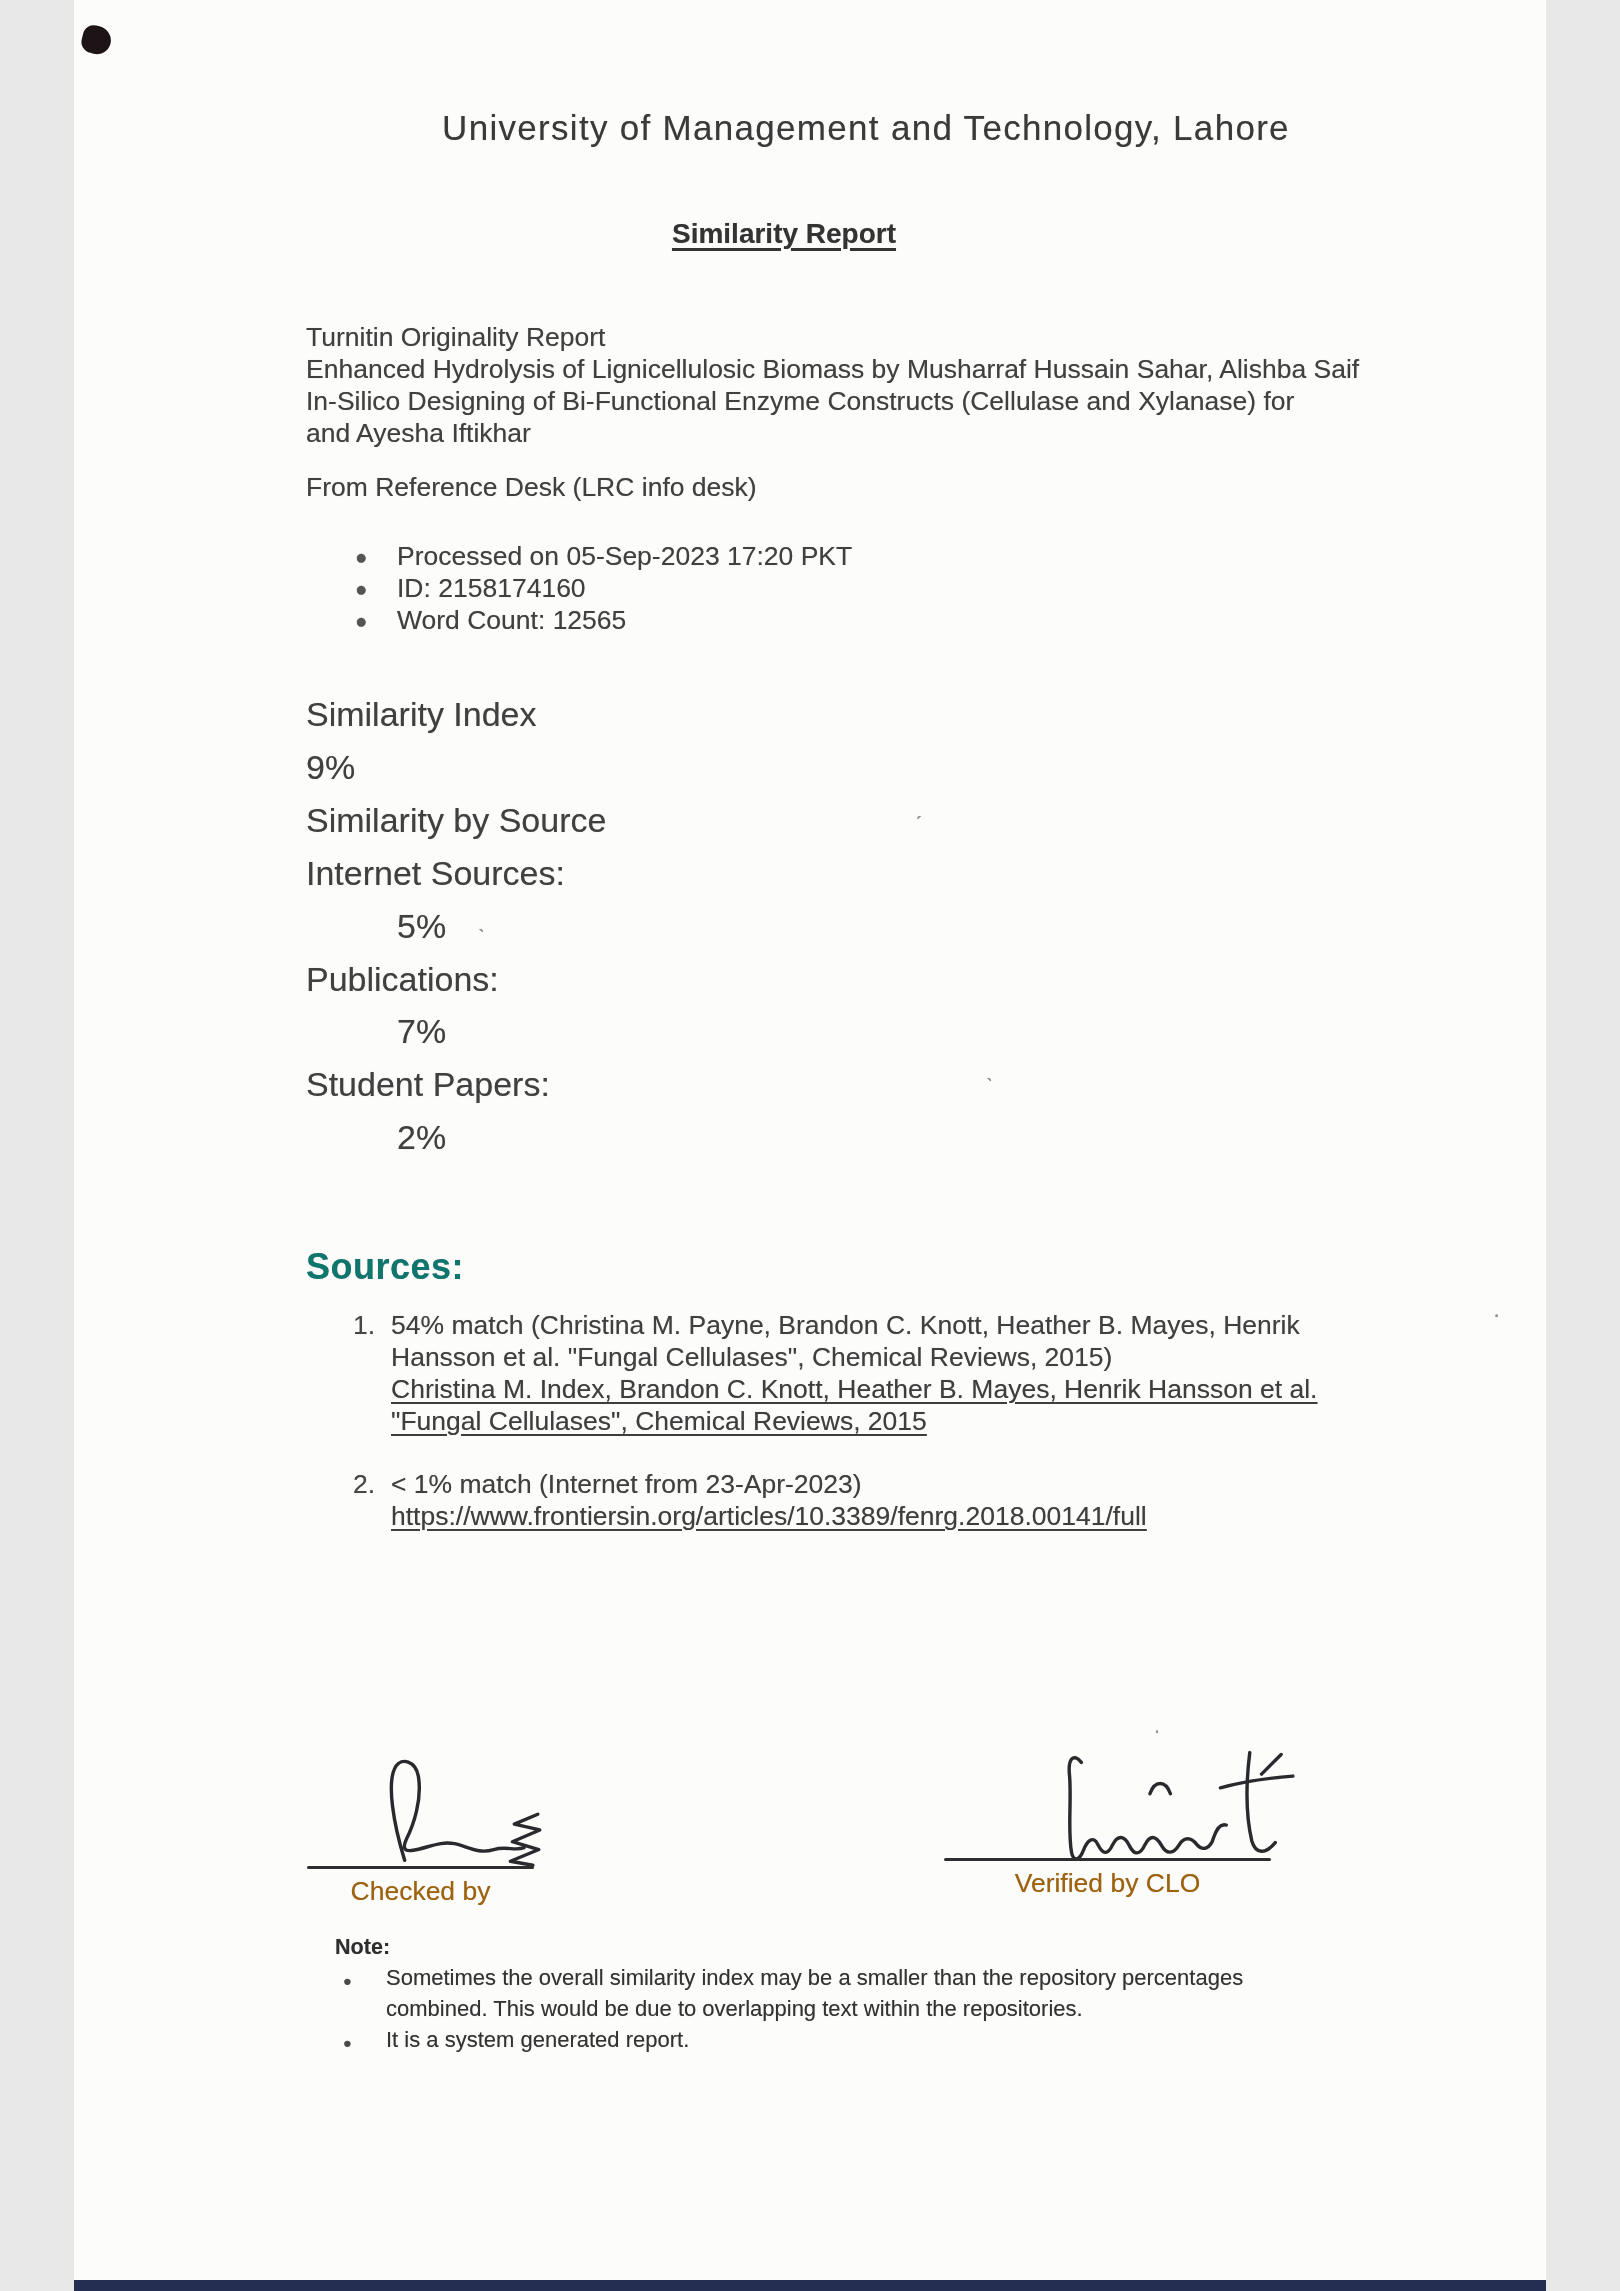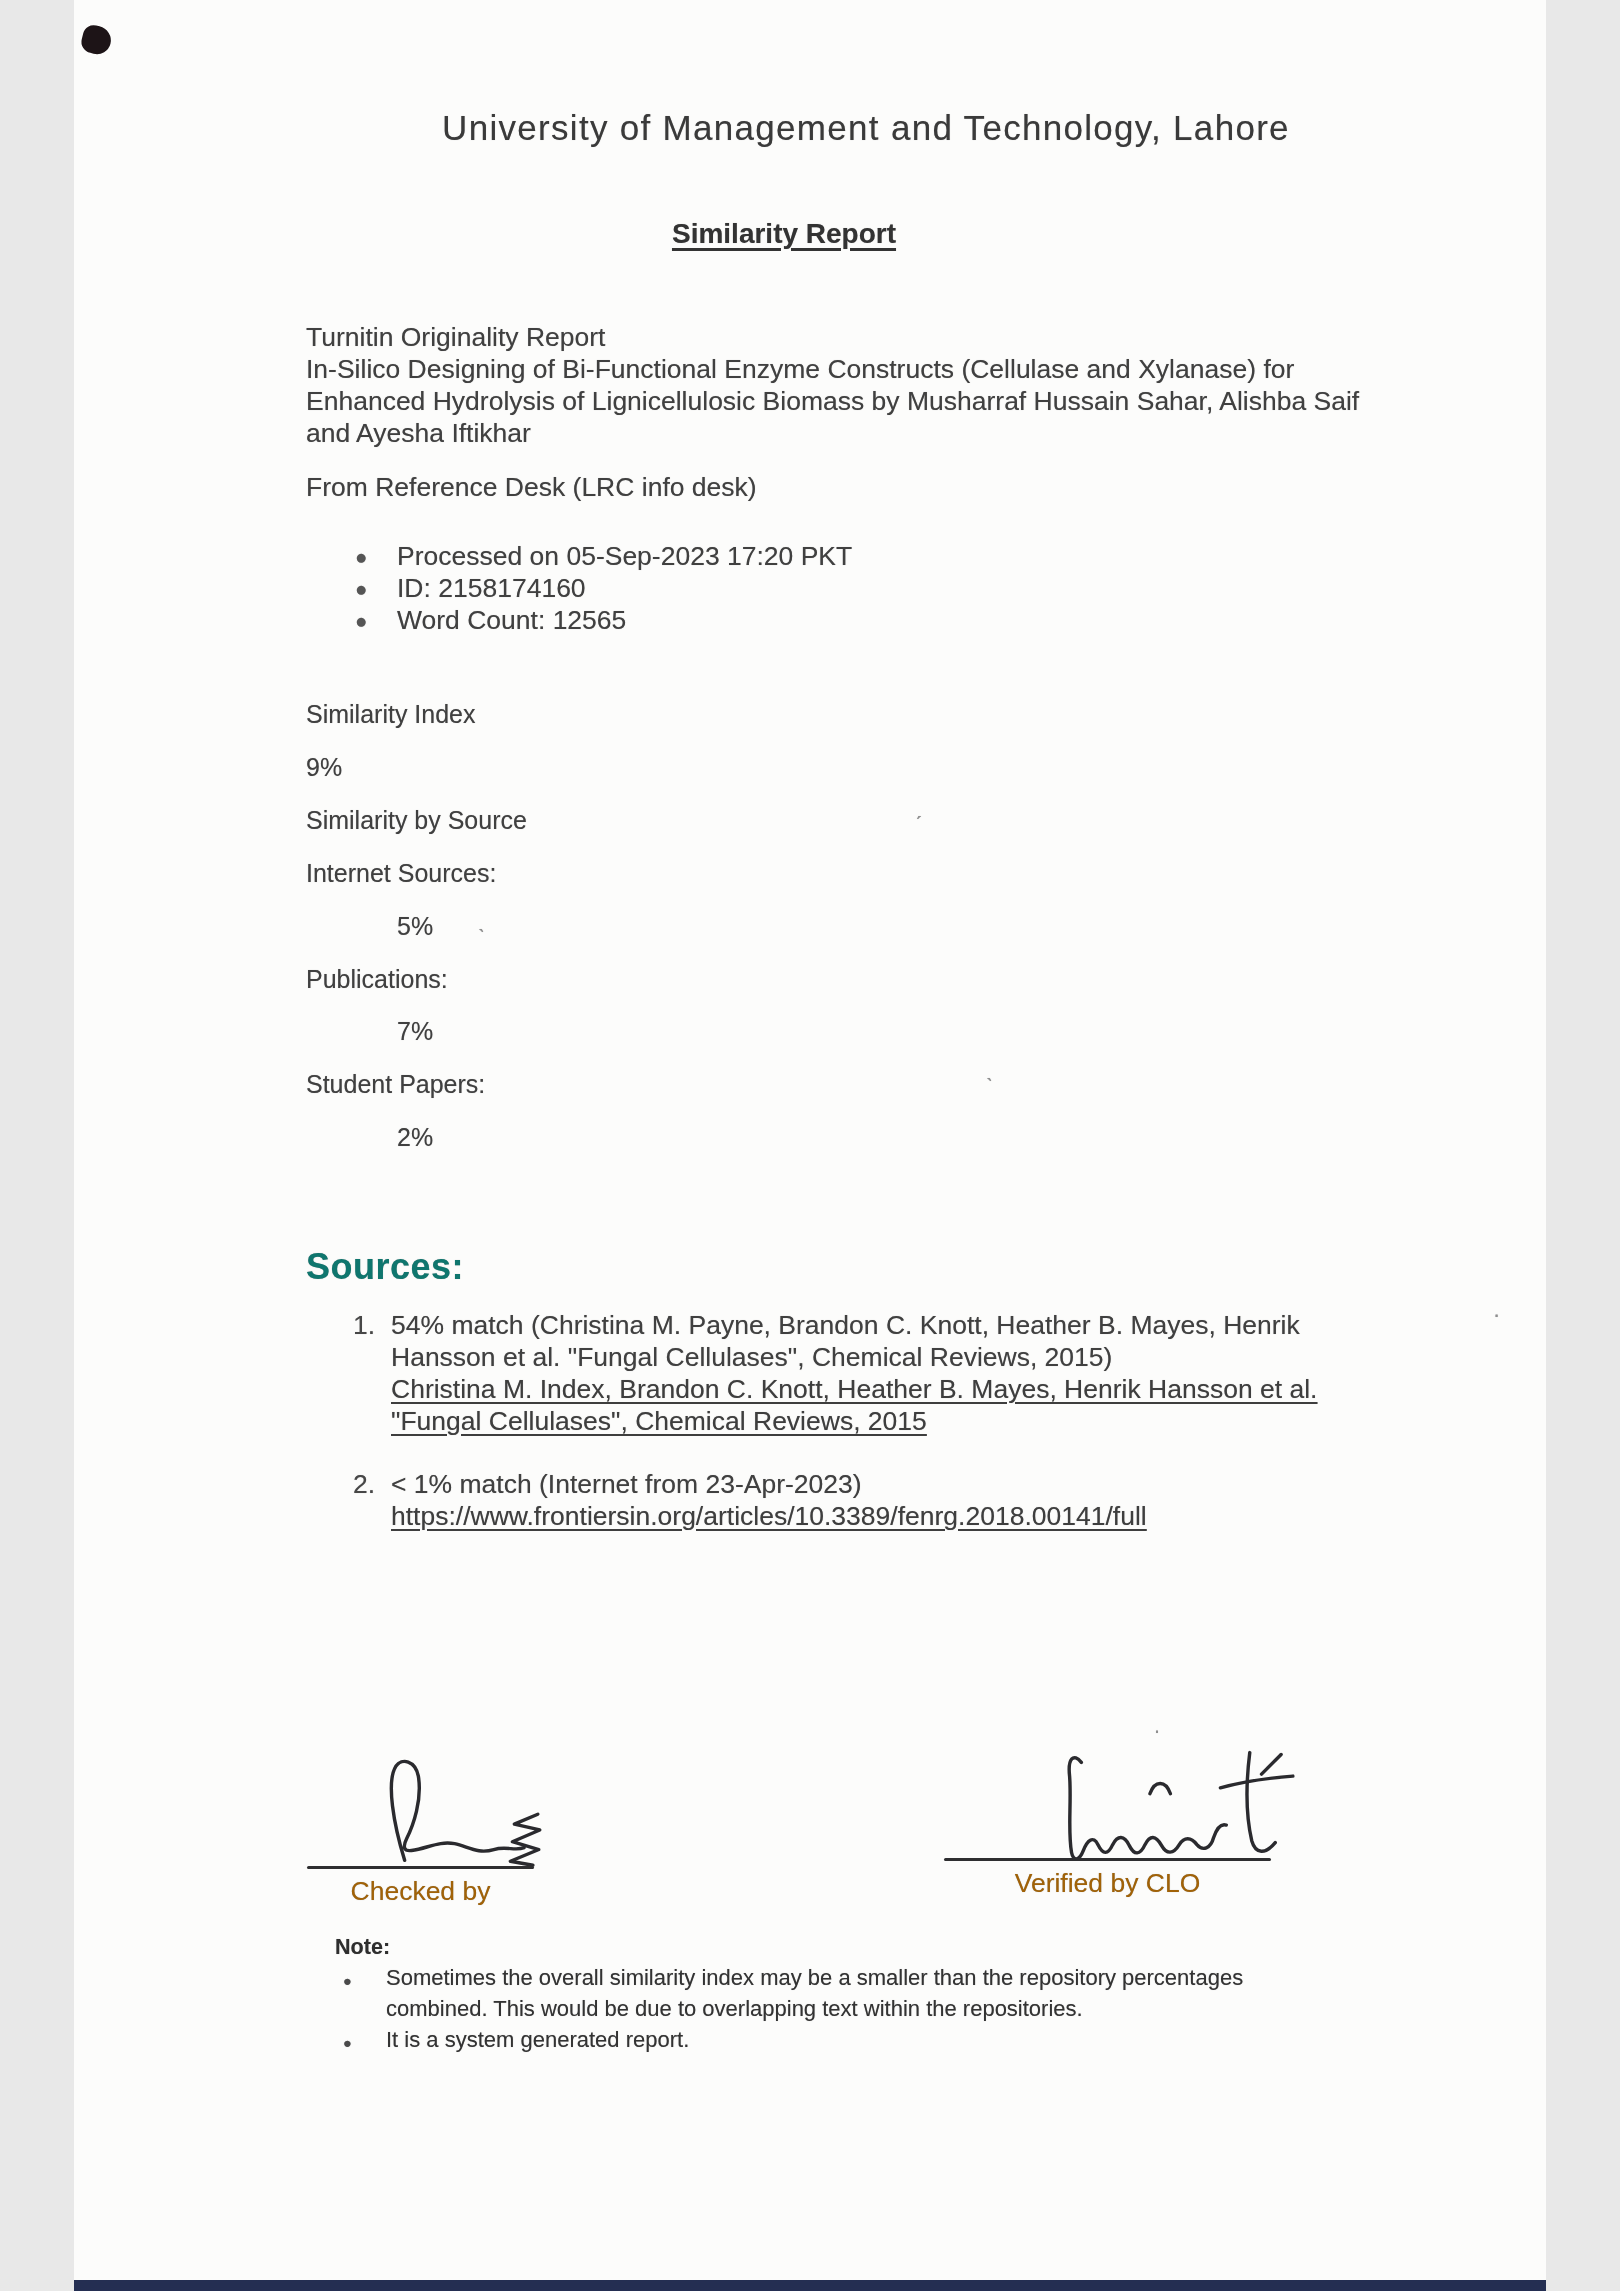--- a/index.html
+++ b/index.html
@@ -18,21 +18,21 @@
     position:absolute; top:218px; left:710px; transform:translateX(-50%);
     font-size:28px; font-weight:700; color:#333; white-space:nowrap;
     text-decoration:underline; text-underline-offset:4.9px; text-decoration-thickness:2.5px;
   }
   .intro { position:absolute; left:232px; top:321px; font-size:26.5px; line-height:32px; }
   .from-line { position:absolute; left:232px; top:472px; font-size:26.5px; }
   .meta-list { position:absolute; left:281px; top:540px; list-style:none; margin:0; padding:0;
     font-size:26.5px; line-height:32px; }
   .meta-list li { position:relative; padding-left:42px; }
   .bullet-dot { position:absolute; left:0; top:1px; font-size:20.6px; color:#555; }
-  .sim-row { position:absolute; left:232px; font-size:25px; line-height:32px; white-space:nowrap; }
+  .sim-row { position:absolute; left:232px; font-size:34px; line-height:32px; white-space:nowrap; }
   .sim-val { left:323px; }
   .sources-heading { position:absolute; left:232px; top:1246px; font-size:36px; font-weight:700;
     color:#0f766e; letter-spacing:0.5px; }
   .src-num { position:absolute; left:279px; font-size:26.5px; line-height:32px; color:#474747; }
   .src-body { position:absolute; left:317px; font-size:26.5px; line-height:32px; }
   .src-line { white-space:nowrap; }
   .src-link { display:block; width:fit-content; white-space:nowrap; color:#3e3e3e;
     text-decoration:underline; text-underline-offset:3.9px; text-decoration-thickness:2px; }
   .sig-line { position:absolute; height:2.9px; background:#2e2e30; border-radius:2px; }
   .sig-label { position:absolute; font-size:26.5px; text-align:center; color:#a16207; }
@@ -52,22 +52,22 @@
 
 <div class="page">
 
   <div class="corner-mark"></div>
 
   <div class="page-title">University of Management and Technology, Lahore</div>
   <div class="report-title">Similarity Report</div>
 
   <div class="intro">
     <div>Turnitin Originality Report</div>
+    <div>Enhanced Hydrolysis of Lignicellulosic Biomass by Musharraf Hussain Sahar, Alishba Saif</div>
     <div>In-Silico Designing of Bi-Functional Enzyme Constructs (Cellulase and Xylanase) for</div>
-    <div>Enhanced Hydrolysis of Lignicellulosic Biomass by Musharraf Hussain Sahar, Alishba Saif</div>
     <div>and Ayesha Iftikhar</div>
   </div>
 
   <div class="from-line">From Reference Desk (LRC info desk)</div>
 
   <ul class="meta-list">
     <li>
       <span class="bullet-dot">●</span>
       <span>Processed on 05-Sep-2023 17:20 PKT</span>
     </li>

